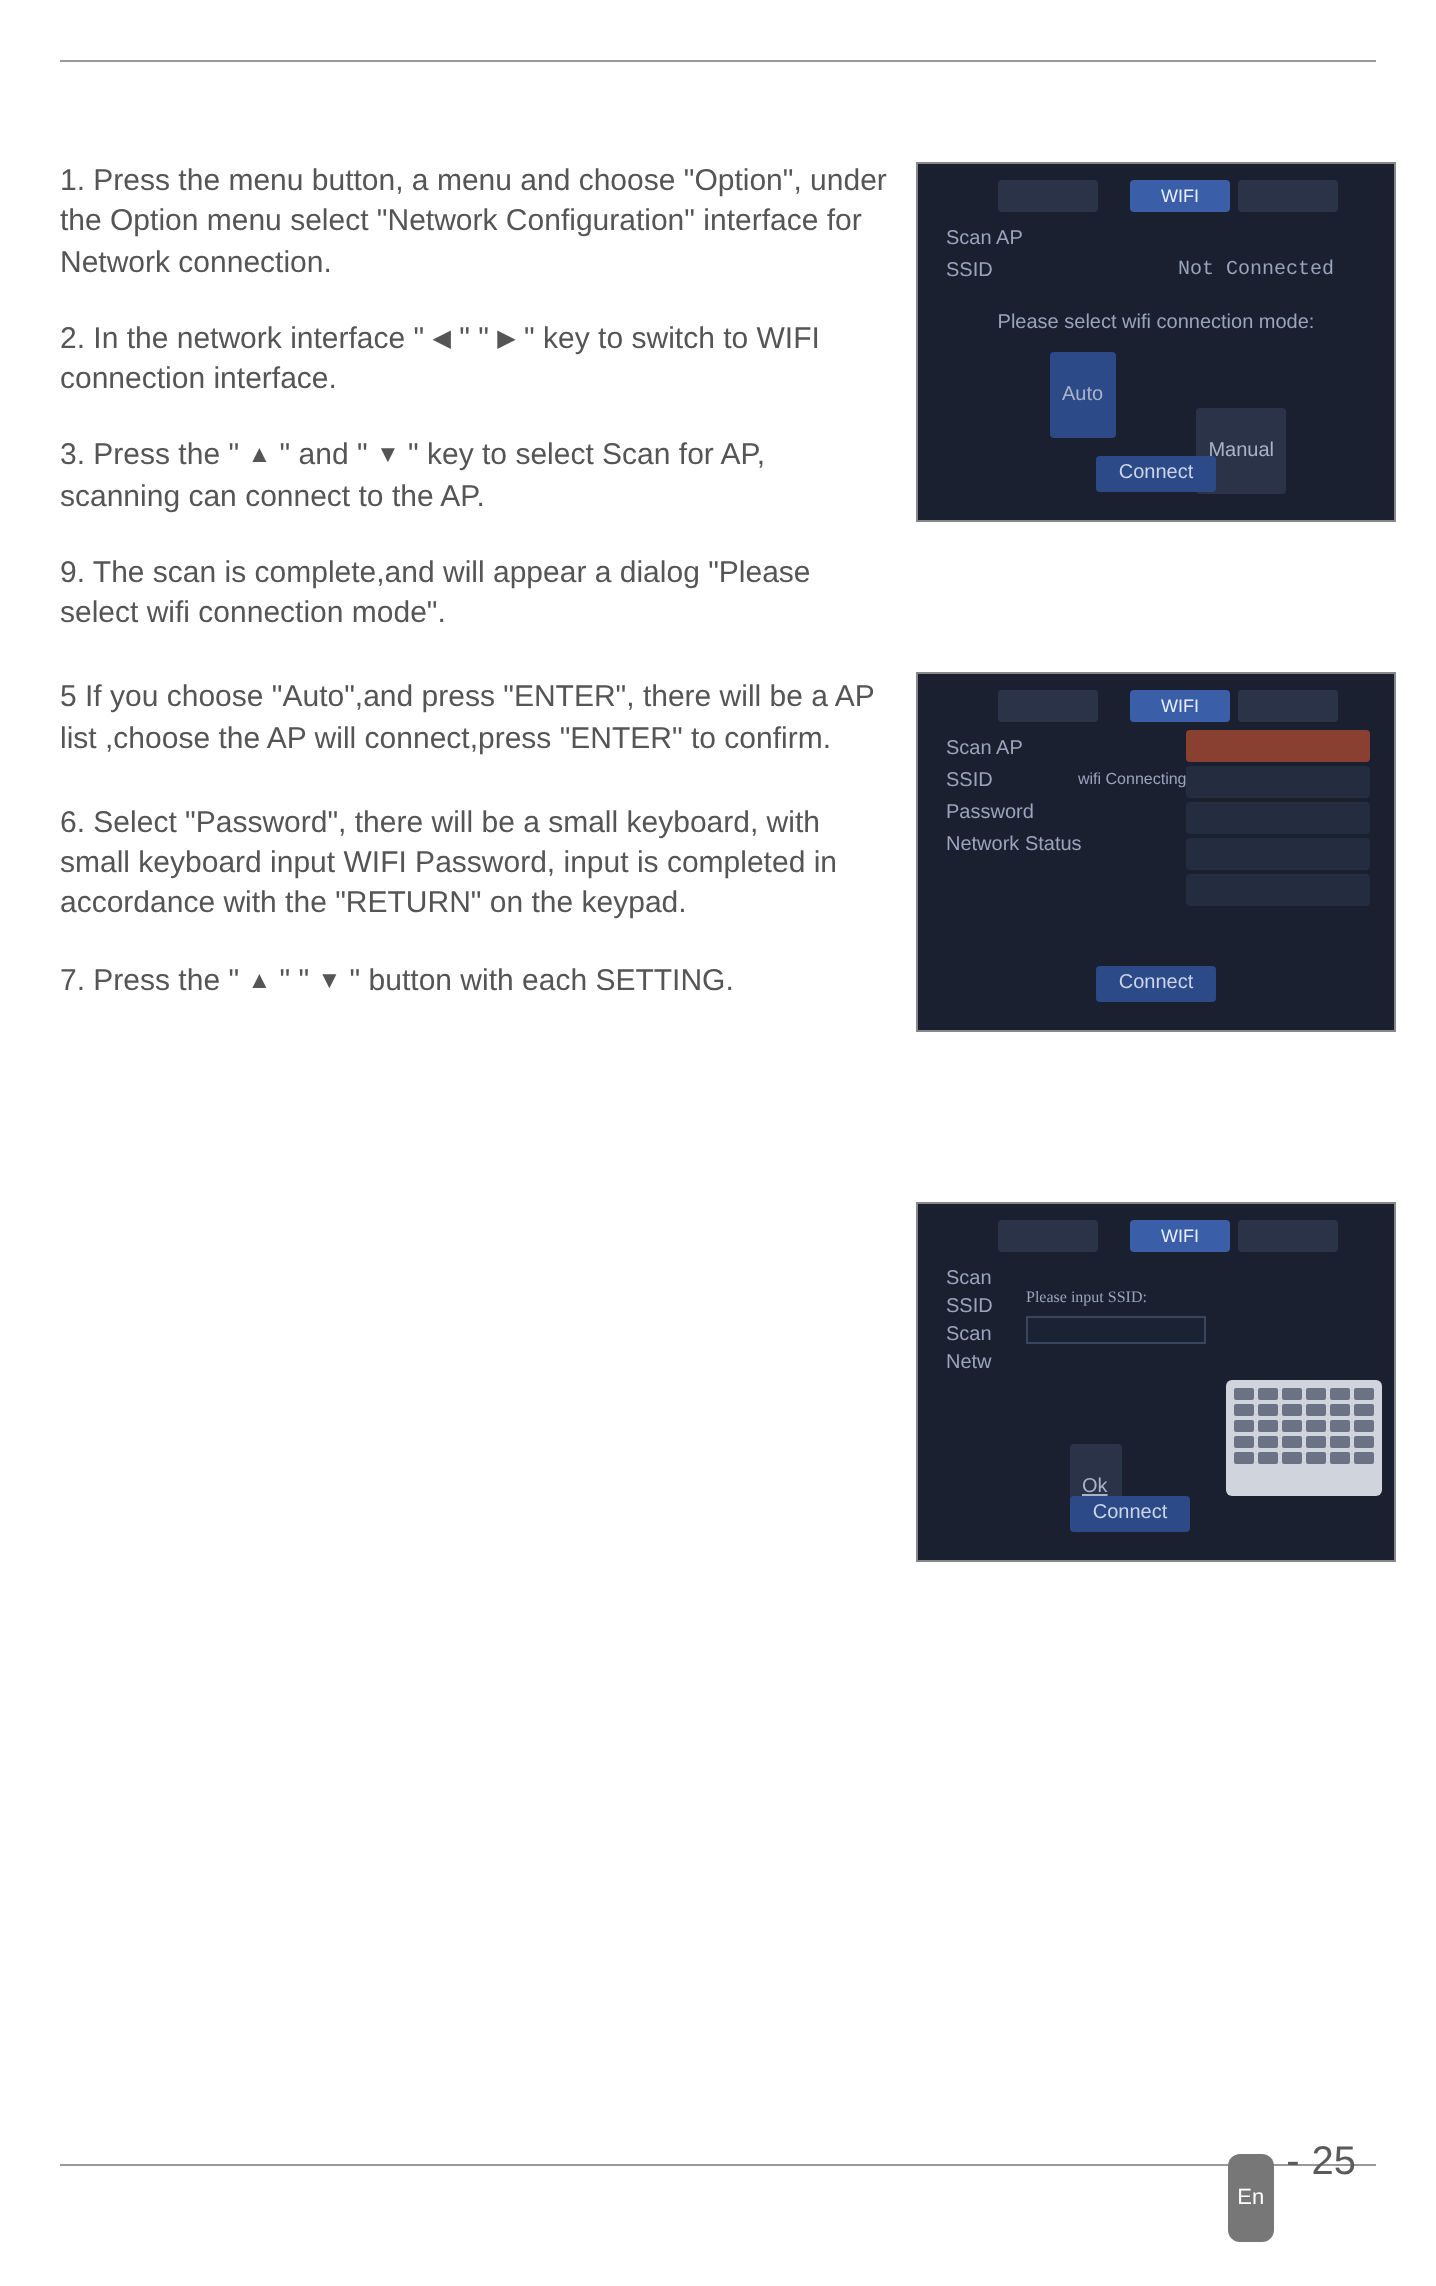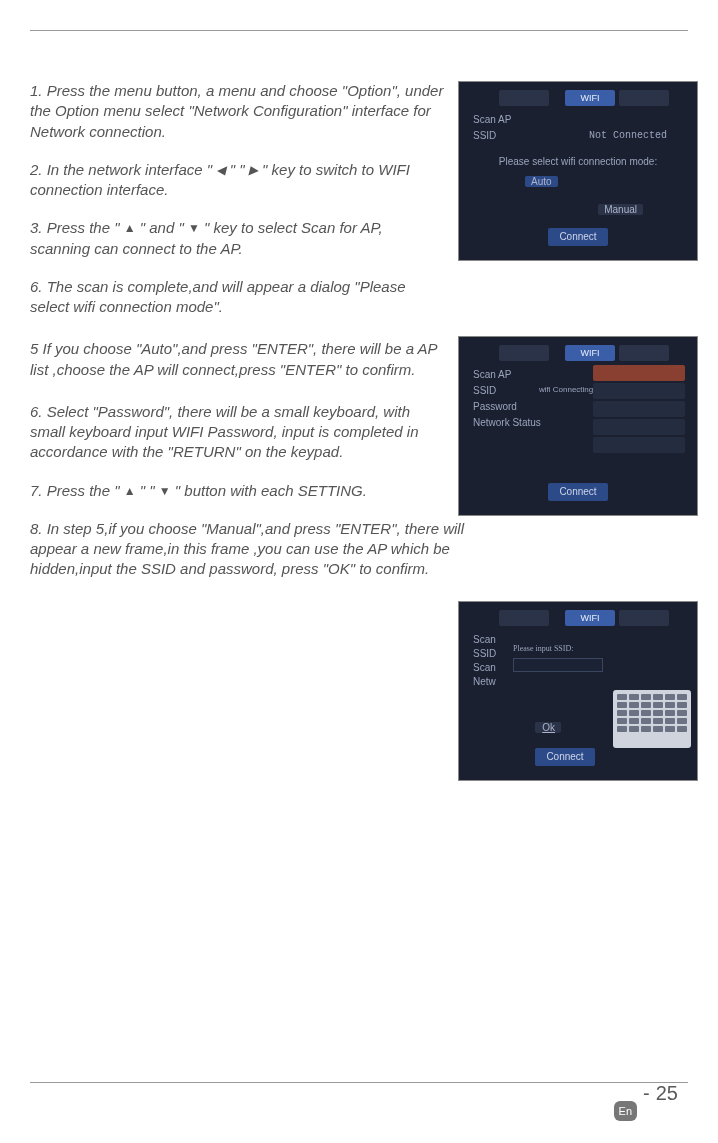--- a/index.html
+++ b/index.html
@@ -30,41 +30,41 @@
     .content {
       position: relative;
       padding-top: 50px;
     }
     .text-col {
       width: 415px;
       font-size: 15px;
       line-height: 1.35;
       color: #555;
     }
-    .para { margin-bottom: 18px; font-style: italic; }
+    .para { margin-bottom: 18px; }
     .tri { display: inline-block; font-size: 12px; position: relative; top: -1px; }
     .screenshot {
       position: absolute;
       right: -10px;
       width: 240px;
       height: 180px;
       background: #1a2030;
       border: 1px solid #888;
     }
     .ss1 { top: 50px; }
     .ss2 { top: 305px; }
     .ss3 { top: 570px; }
 
     
     .ss-inner { position: relative; width: 100%; height: 100%; }
     .tabs { display:flex; gap:4px; position:absolute; top:8px; left:40px; }
     .tab { width:50px; height:16px; background:#2a3348; border-radius:2px; }
     .tab.active { background:#3b5ea8;margin-left:12px; }
     .label { position:absolute; color:#9aa4bd; font-size:10px; }
-    .btn { position:absolute; background:#2a3348; color:#aab3c9; font-size:10px; border-radius:2px; text-align:right; padding:0 6px; }
+    .btn { position:absolute; background:#2a3348; color:#aab3c9; font-size:10px; border-radius:2px; text-align:left; padding:16px 6px; }
     .btn.blue { background:#2d4a88; }
     .connect-btn { position:absolute; left:50%; transform:translateX(-50%); bottom:14px; width:60px; height:18px; background:#2d4a88; border-radius:2px; color:#cdd5e8; font-size:10px; text-align:center; line-height:18px;}
     .aplist { position:absolute; right:12px; top:28px; width:92px; }
     .aprow { height:16px; background:#242c40; margin-bottom:2px; border-radius:2px; }
     .aprow.sel { background:#8a4030; }
     .kbpanel { position:absolute; right:6px; bottom:32px; width:78px; height:58px; background:#cfd4dd; border-radius:3px; }
     .kbgrid { display:grid; grid-template-columns:repeat(6,1fr); gap:2px; padding:4px; }
     .kbkey { height:6px; background:#6a7284; border-radius:1px; }
 
     .footer {
@@ -74,21 +74,21 @@
       display: flex;
       align-items: center;
       gap: 6px;
       font-size: 20px;
       color: #5a5a5a;
     }
     .en-badge {
       background: #777;
       color: #fff;
       font-size: 11px;
-      padding: 4px 5px;
+      padding: 16px 5px;
       border-radius: 6px;
       margin-top: 36px;
     }
   </style>
 </head>
 <body>
 
 <div class="page">
 
   <div class="content">
@@ -96,31 +96,30 @@
       <p class="para">1. Press the menu button, a menu and choose "Option", under the Option menu select "Network Configuration" interface for Network connection.</p>
 
       <p class="para">
         <span>2. In the network interface " </span><span class="tri">◀</span><span> " " </span><span class="tri">▶</span><span> " key to switch to WIFI connection interface.</span>
       </p>
 
       <p class="para">
         <span>3. Press the " </span><span class="tri">▲</span><span> " and " </span><span class="tri">▼</span><span> " key to select Scan for AP, scanning can connect to the AP.</span>
       </p>
 
-      <p class="para">6. The scan is complete,and will appear a dialog "Please select wifi connection mode".</p>
+      <p class="para">9. The scan is complete,and will appear a dialog "Please select wifi connection mode".</p>
 
       <p class="para" style="margin-top:22px;">5 If you choose "Auto",and press "ENTER", there will be a AP list ,choose the AP will connect,press "ENTER" to confirm.</p>
 
       <p class="para" style="margin-top:22px;">6. Select "Password", there will be a small keyboard, with small keyboard input WIFI Password, input is completed in accordance with the "RETURN" on the keypad.</p>
 
       <p class="para">
         <span>7. Press the " </span><span class="tri">▲</span><span> " " </span><span class="tri">▼</span><span> " button with each SETTING.</span>
       </p>
 
-      <p class="para" style="margin-top:18px; width:435px;">8.  In step 5,if you choose "Manual",and press "ENTER", there will appear a new frame,in this frame ,you can use the AP which be hidden,input the SSID and password, press "OK" to confirm.</p>
     </div>
 
     <div class="screenshot ss1">
       <div class="ss-inner">
         <div class="tabs">
           <div class="tab"></div>
           <div class="tab active" style="color:#e8eefc;font-size:9px;text-align:center;line-height:16px;"><span>WIFI</span></div>
           <div class="tab"></div>
         </div>
         <span class="label" style="top:32px;left:14px;">Scan AP</span>

